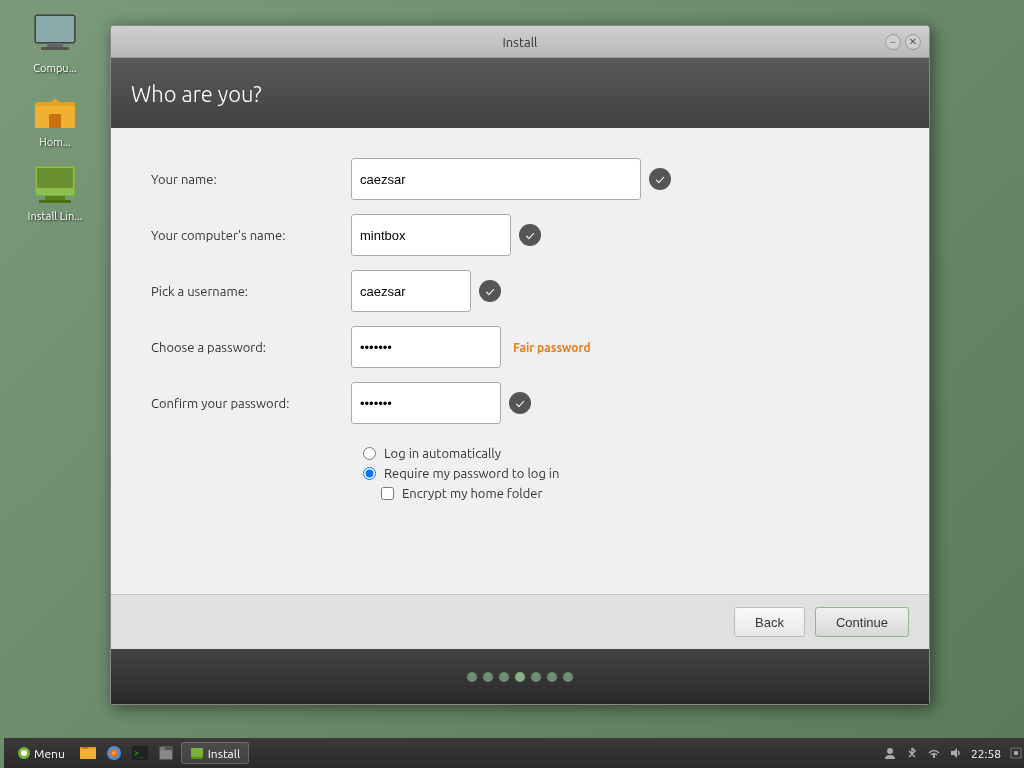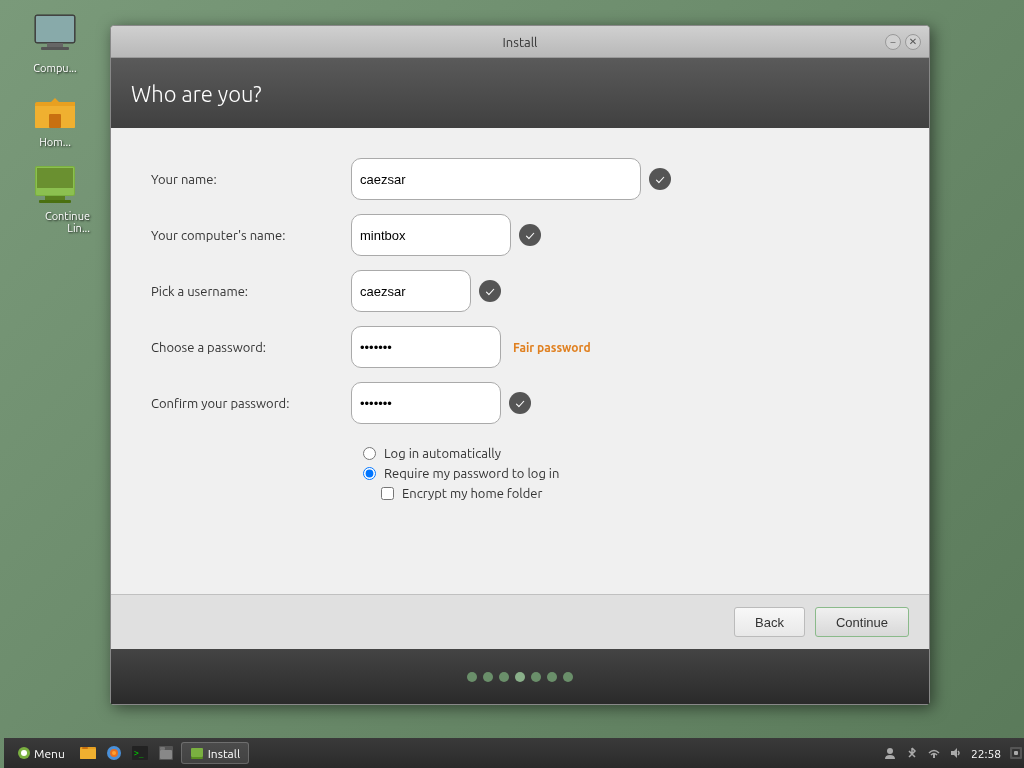--- a/index.html
+++ b/index.html
@@ -45,21 +45,21 @@
       height: 48px;
       margin-bottom: 4px;
       display: flex;
       align-items: center;
       justify-content: center;
     }
 
     .desktop-icon .icon-label {
       color: white;
       font-size: 11px;
-      text-align: right;
+      text-align: left;
       text-shadow: 1px 1px 2px rgba(0,0,0,0.8);
     }
 
     
     .taskbar {
       position: absolute;
       bottom: 0;
       left: 4px;
       width: 1024px;
       height: 30px;
@@ -223,21 +223,21 @@
 
     .form-input-group {
       display: flex;
       align-items: center;
       gap: 8px;
       flex: 1;
     }
 
     .form-input {
       border: 1px solid #aaa;
-      border-radius: 10px;
+      border-radius: 3px;
       padding: 20px 8px;
       font-size: 13px;
       height: 28px;
       background: white;
       outline: none;
     }
 
     .input-name { width: 290px; }
     .input-computer { width: 160px; }
     .input-username { width: 120px; }
@@ -382,21 +382,21 @@
     <div class="desktop-icon">
       <div class="icon-img">
         <svg width="48" height="48" viewBox="0 0 48 48">
           <rect x="4" y="8" width="40" height="30" rx="2" fill="#7ab040"></rect>
           <rect x="5" y="9" width="38" height="28" rx="1" fill="#8cc050"></rect>
           <rect x="6" y="10" width="36" height="20" fill="#6a9030"></rect>
           <rect x="14" y="38" width="20" height="4" fill="#5a8020"></rect>
           <rect x="8" y="42" width="32" height="3" rx="1" fill="#4a7010"></rect>
         </svg>
       </div>
-      <span class="icon-label">Continue Lin...</span>
+      <span class="icon-label">Install Lin...</span>
     </div>
   </div>
 
   <div class="dialog-window">
 
     <div class="title-bar">
       <span class="title-bar-title">Install</span>
       <div class="title-bar-buttons">
         <div class="title-btn">–</div>
         <div class="title-btn">✕</div>

